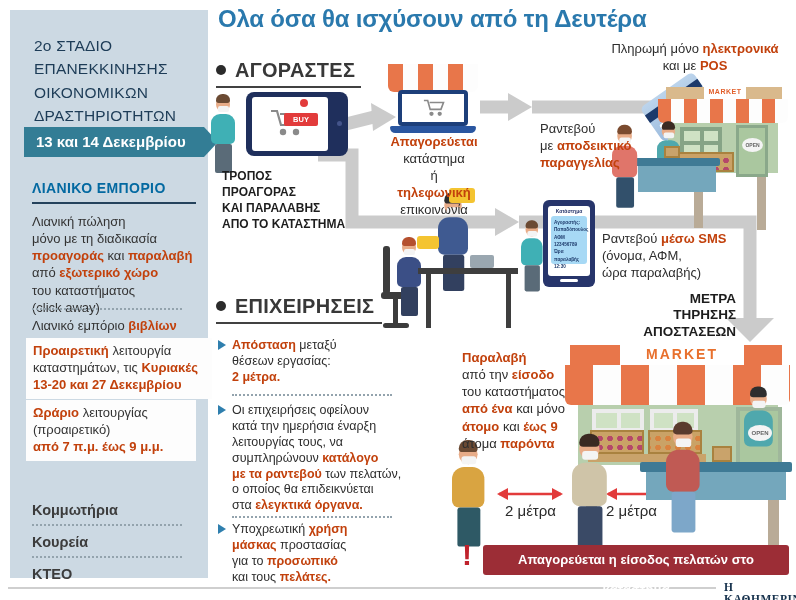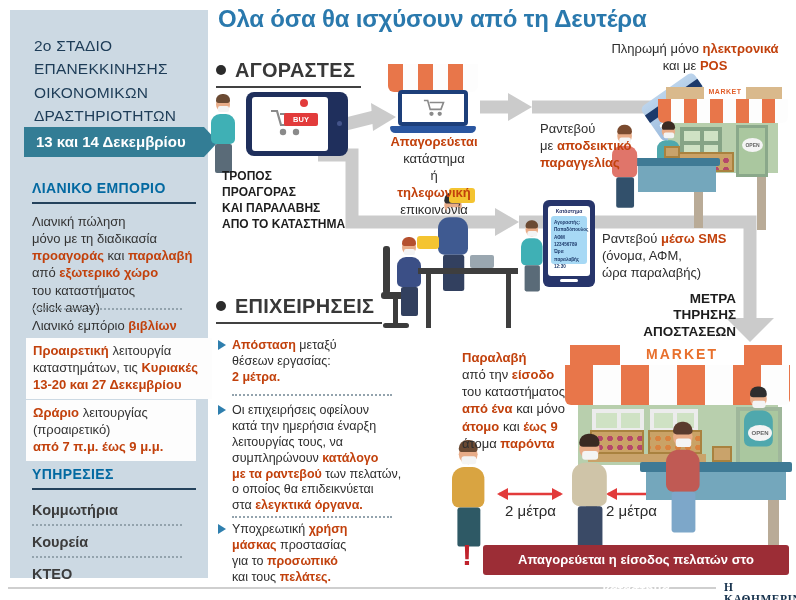--- a/index.html
+++ b/index.html
@@ -125,21 +125,20 @@
 (click away)</span></div>
     <div class="dotted" style="left:22px;top:298px;width:150px"></div>
     <div class="sp rich" style="top:307px"><span>Λιανικό εμπόριο </span><span class="b">βιβλίων</span></div>
     <div class="whitebox rich" style="top:328px;width:172px"><span class="b">Προαιρετική</span><span> λειτουργία
 καταστημάτων, τις </span><span class="b">Κυριακές</span><span>
 </span><span class="b">13-20 και 27 Δεκεμβρίου</span></div>
     <div class="whitebox rich" style="top:390px;width:156px"><span class="b">Ωράριο</span><span> λειτουργίας
 (προαιρετικό)
 </span><span class="b">από 7 π.μ. έως 9 μ.μ.</span></div>
 
-    <div class="redhead" style="top:456px">ΥΠΗΡΕΣΙΕΣ</div>
     <div class="svc" style="top:492px">Κομμωτήρια</div>
     <div class="dotted" style="left:22px;top:514px;width:150px"></div>
     <div class="svc" style="top:524px">Κουρεία</div>
     <div class="dotted" style="left:22px;top:546px;width:150px"></div>
     <div class="svc" style="top:556px">ΚΤΕΟ</div>
   </div>
 
   <div class="title">Ολα όσα θα ισχύσουν από τη Δευτέρα</div>
 
   <div class="sechead" style="left:216px;top:58px">

